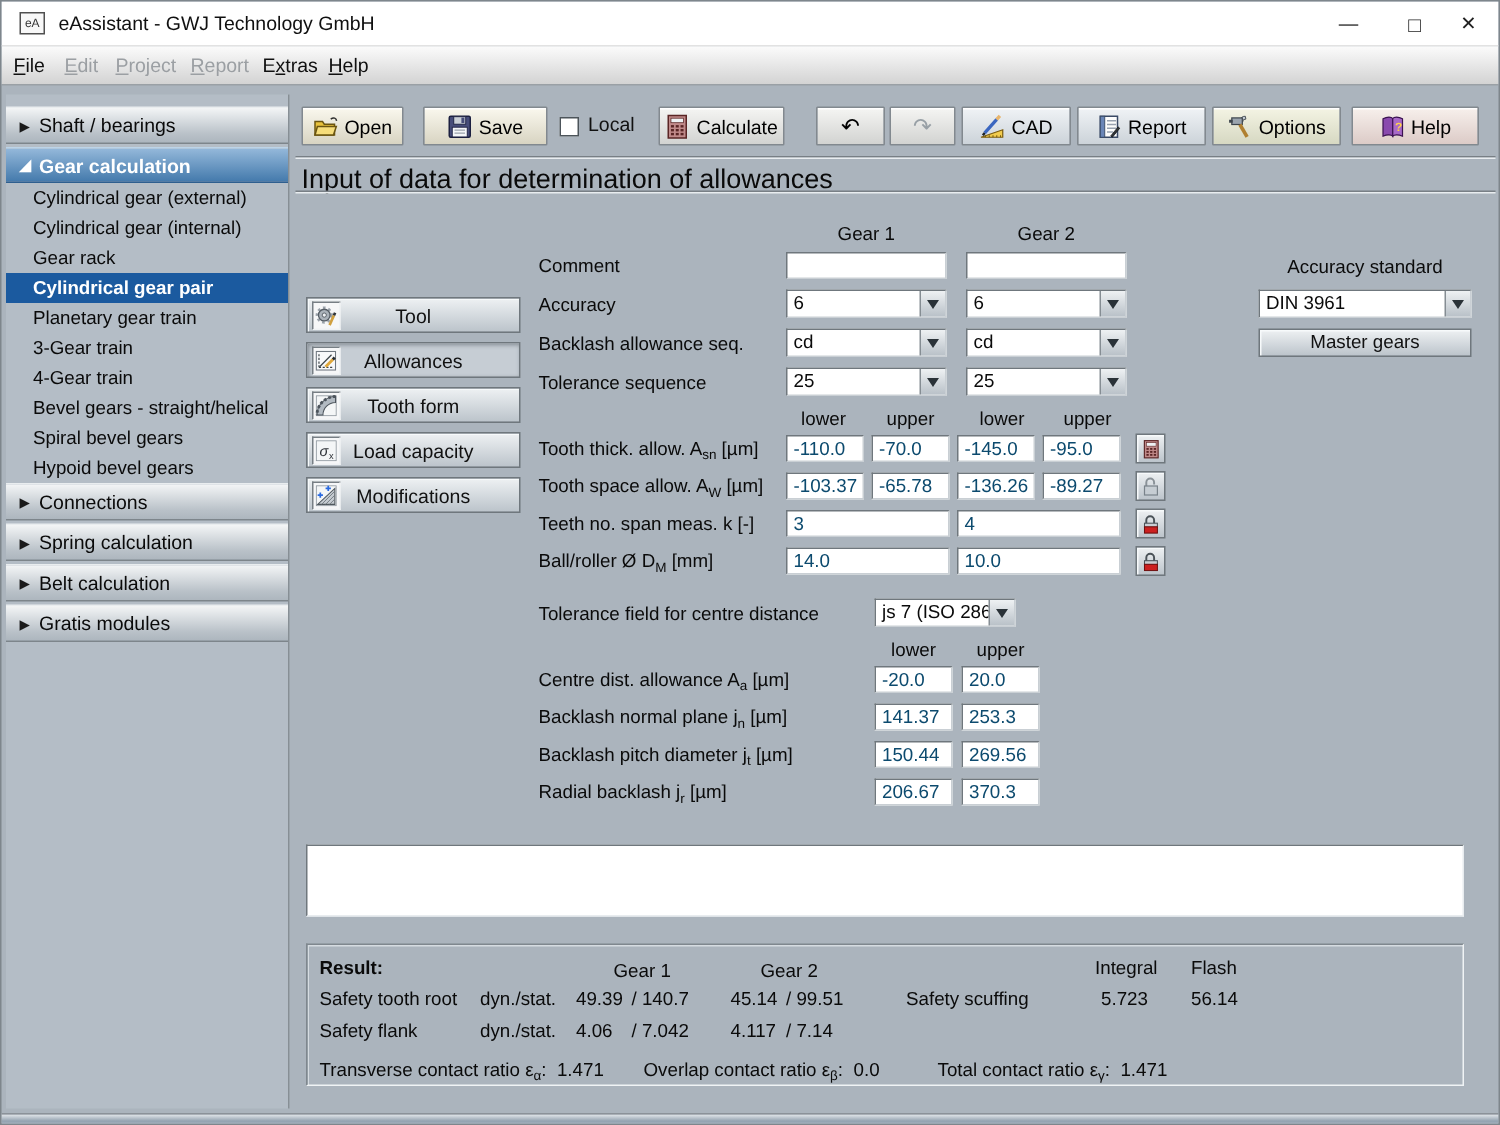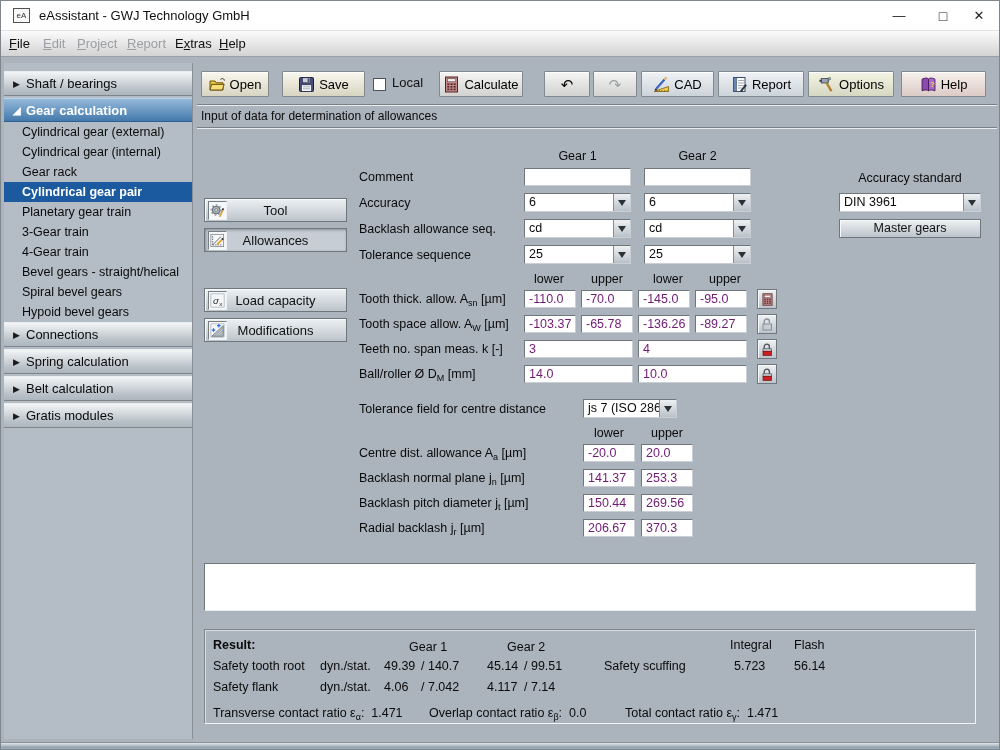--- a/index.html
+++ b/index.html
@@ -47,21 +47,21 @@
           background:linear-gradient(#eef1f3,#bcc4cb); box-shadow:inset 1px 1px 0 #f7fafb;
           display:flex; align-items:center; justify-content:center; font-size:13px; }
   .mbtn.pressed { background:#c6cdd4; box-shadow:inset 1px 1px 3px #848c93; }
   .mtile { position:absolute; left:3px; top:2px; width:19px; height:19px; background:#f6f7f8;
            border:1px solid; border-color:#767e84 #eff2f4 #eff2f4 #767e84; display:flex; align-items:center; justify-content:center; }
   
   .lbl { position:absolute; font-size:12.5px; color:#0a0a0a; white-space:nowrap; }
   .sub { font-size:9px; position:relative; top:3px; }
   .colhdr { position:absolute; font-size:12.5px; color:#0a0a0a; text-align:center; }
   .fld { position:absolute; height:18px; background:#ffffff; border:1px solid; border-color:#6f777d #c9cfd4 #c9cfd4 #6f777d;
-         font-size:12.5px; color:#701a75; padding:1px 4px; line-height:14px; white-space:pre; overflow:hidden; }
+         font-size:12.5px; color:#0c4a6e; padding:1px 4px; line-height:14px; white-space:pre; overflow:hidden; }
   .combo { position:absolute; height:19px; background:#ffffff; border:1px solid; border-color:#6f777d #c9cfd4 #c9cfd4 #6f777d; display:flex; }
   .combo .val { flex:1; font-size:12.5px; color:#0a0a0a; padding:1px 4px; line-height:15px; white-space:nowrap; overflow:hidden; }
   .combo .btn { width:17px; background:linear-gradient(#eef1f3,#b9c1c8); border-left:1px solid #858d93; display:flex; align-items:center; justify-content:center; }
   .tri { width:0; height:0; border:4px solid transparent; border-top:6px solid #2a3238; margin-top:5px; }
   .sbtn { position:absolute; height:19px; border:1px solid #6f777d; background:linear-gradient(#eef1f3,#bcc4cb);
           box-shadow:inset 1px 1px 0 #f7fafb; text-align:center; font-size:12.5px; line-height:17px; }
   .ibtn { position:absolute; width:20px; height:20px; border:1px solid #6f777d; background:linear-gradient(#eef1f3,#bcc4cb);
           box-shadow:inset 1px 1px 0 #f7fafb; display:flex; align-items:center; justify-content:center; }
   #msgbox { position:absolute; left:203px; top:562px; width:772px; height:48px; background:#ffffff;
             border:1px solid; border-color:#6f777d #e8ecef #e8ecef #6f777d; }
@@ -176,21 +176,21 @@
   <div class="tbtn t-help" style="left:900px;width:85px;">
     <svg width="17" height="17" viewBox="0 0 17 17">
       <path d="M2 3.2 C4.8 1.6 7.6 1.8 8.5 3 L8.5 14.8 C7.6 13.8 4.8 13.6 2 14.8 z" fill="#8a4aae" stroke="#3a1250" stroke-width="0.8"></path>
       <path d="M15 3.2 C12.2 1.6 9.4 1.8 8.5 3 L8.5 14.8 C9.4 13.8 12.2 13.6 15 14.8 z" fill="#a86ac8" stroke="#3a1250" stroke-width="0.8"></path>
       <text x="10" y="11.2" font-size="8" fill="#ffd24a" font-weight="bold">?</text>
     </svg>
     <span>Help</span>
   </div>
 
   <div class="sep" style="top:103px;"></div>
-  <div class="lbl" style="left:200px;top:108px;font-size:12px;">Input of data for determination of allowances</div>
+  <div class="lbl" style="left:200px;top:108px;font-size:18px;">Input of data for determination of allowances</div>
   <div class="sep" style="top:126px;"></div>
 
   <div id="sidebar">
     <div class="shead">
       <span class="arr">▶</span>
       <span>Shaft / bearings</span>
     </div>
     <div class="shead blue" style="height:24px;margin-bottom:0;">
       <span class="arr">◢</span>
       <span>Gear calculation</span>
@@ -244,20 +244,30 @@
         <rect x="1" y="1.5" width="14.5" height="14" fill="#f8f9fa" stroke="#707880" stroke-width="0.8"></rect>
         <path d="M3 3.5 v10 M3 13.5 h10.5" stroke="#3a4248" stroke-width="0.9" stroke-dasharray="1.6 1.2"></path>
         <path d="M3.5 13 L12.5 4" stroke="#3a4248" stroke-width="0.9"></path>
         <path d="M8 13 L13.5 7.5" stroke="#e0a83c" stroke-width="2.2"></path>
         <path d="M13.5 7.5 l1.4 -1.4" stroke="#26292c" stroke-width="2.2"></path>
       </svg>
     </span>
     <span>Allowances</span>
   </div>
 
+  <div class="mbtn" style="top:257px;">
+    <span class="mtile">
+      <svg width="15" height="15" viewBox="0 0 17 17">
+        <rect x="1" y="1" width="15" height="15" fill="#f4f6f7" stroke="#8a929a" stroke-width="0.6"></rect>
+        <path d="M1.5 15.5 A14 14 0 0 1 15.5 1.5 L15.5 6 A9.5 9.5 0 0 0 6 15.5 z" fill="#b2bac2" stroke="#4c545c" stroke-width="0.8"></path>
+        <path d="M15.5 1.5 A14 14 0 0 0 1.5 15.5" fill="none" stroke="#4c545c" stroke-width="2.2" stroke-dasharray="2 1.6"></path>
+      </svg>
+    </span>
+    <span>Tooth form</span>
+  </div>
 
   <div class="mbtn" style="top:287px;">
     <span class="mtile">
       <svg width="15" height="15" viewBox="0 0 17 17">
         <rect x="1" y="1" width="15" height="15" fill="#f4f6f7" stroke="#8a929a" stroke-width="0.6"></rect>
         <text x="3.4" y="12.4" font-size="11" font-style="italic" fill="#2c3036">σ</text>
         <text x="10.6" y="14.6" font-size="7" fill="#2c3036">x</text>
       </svg>
     </span>
     <span>Load capacity</span>

